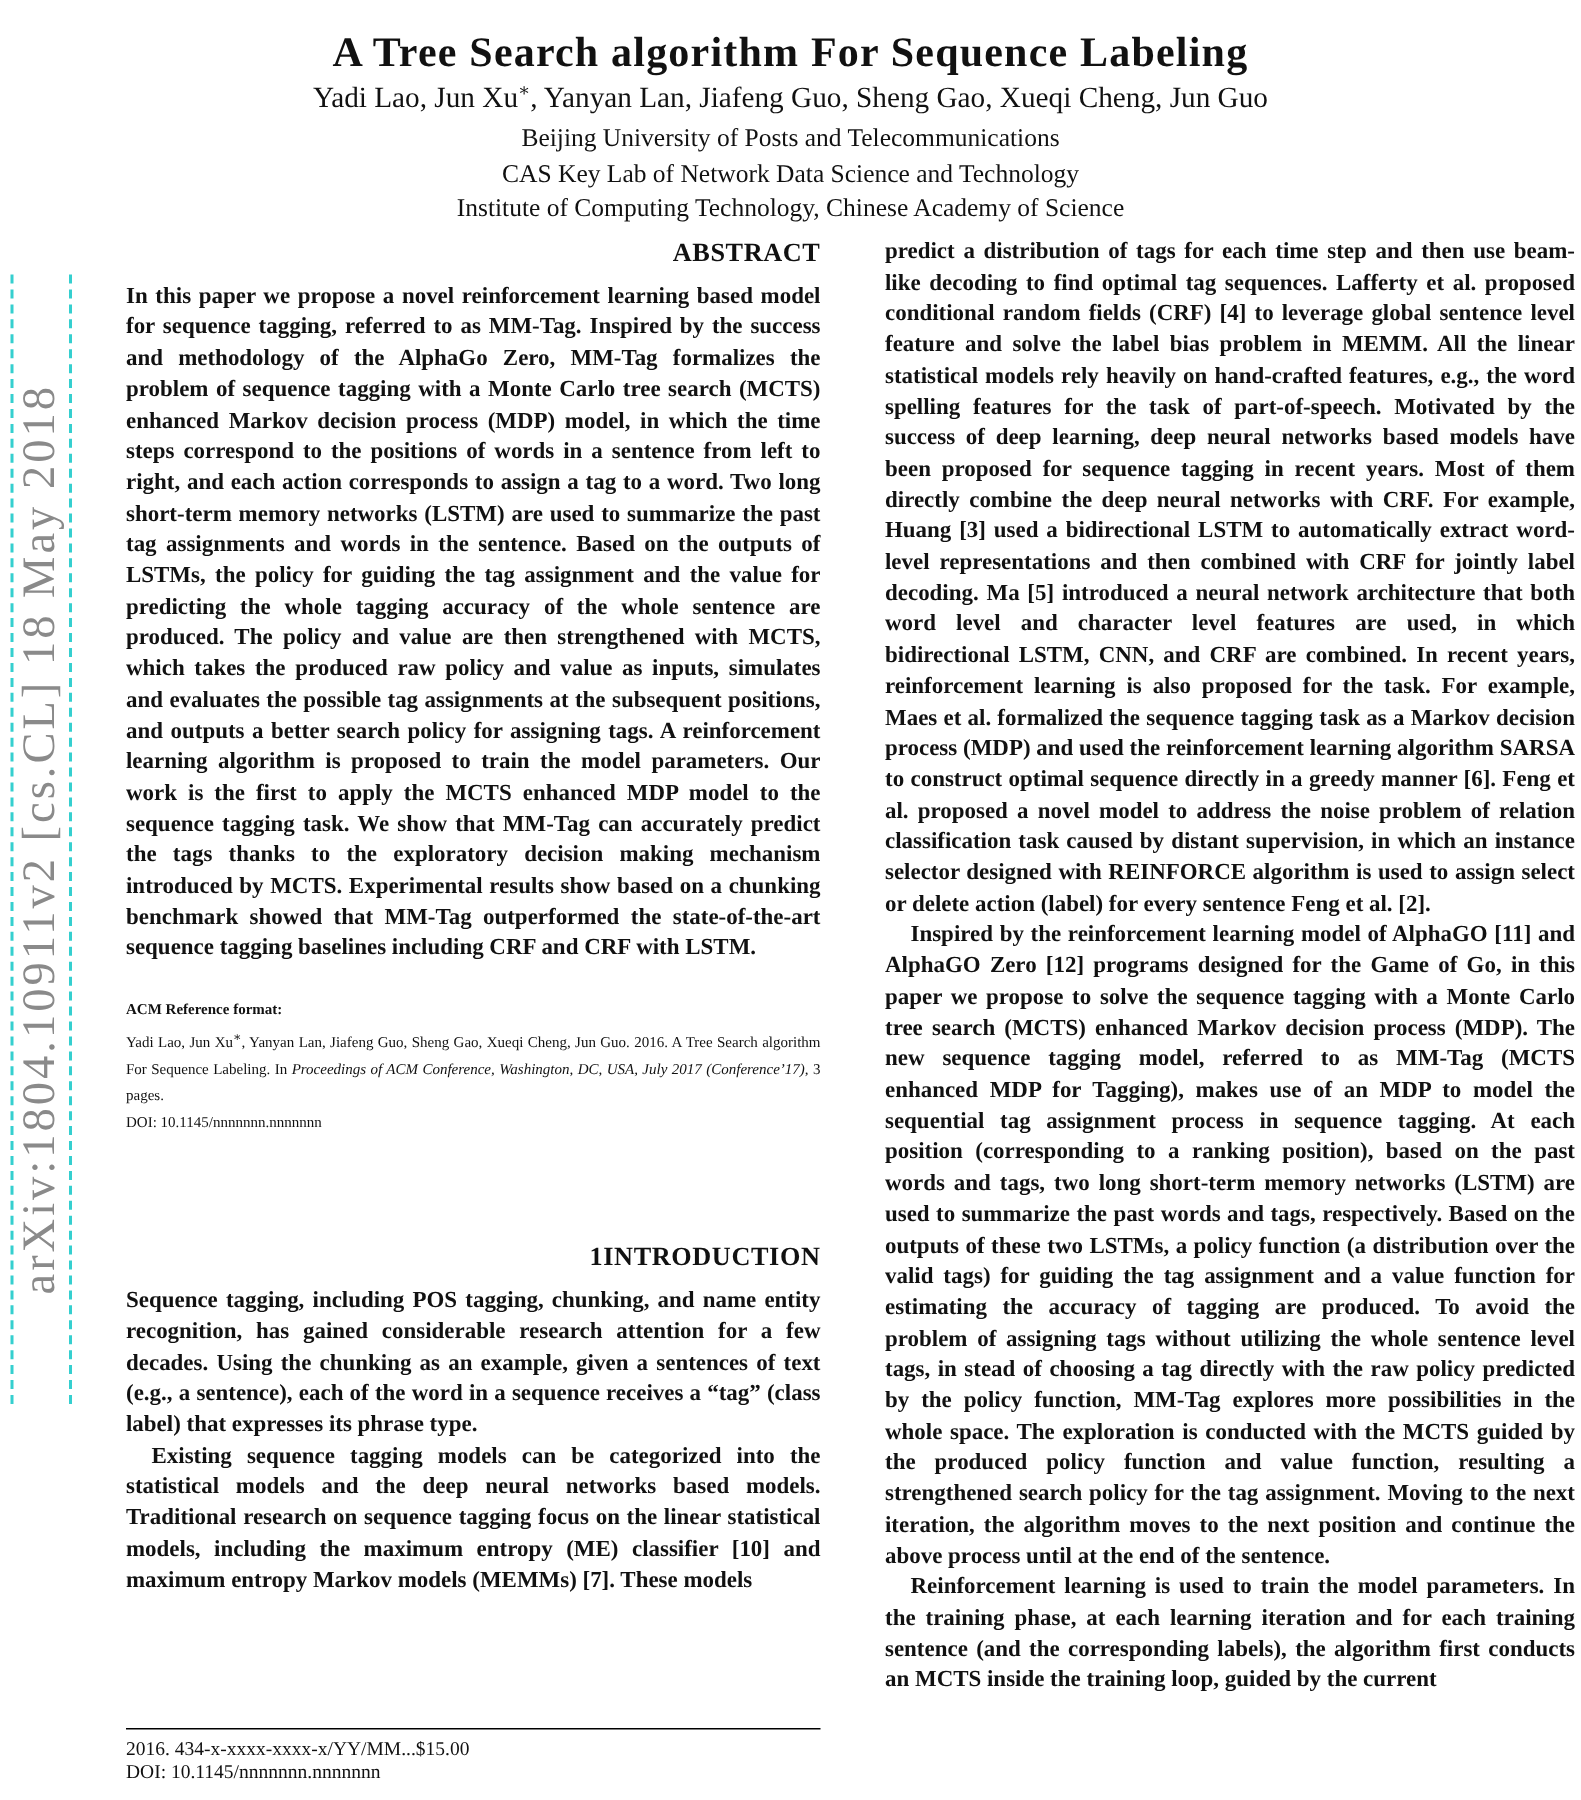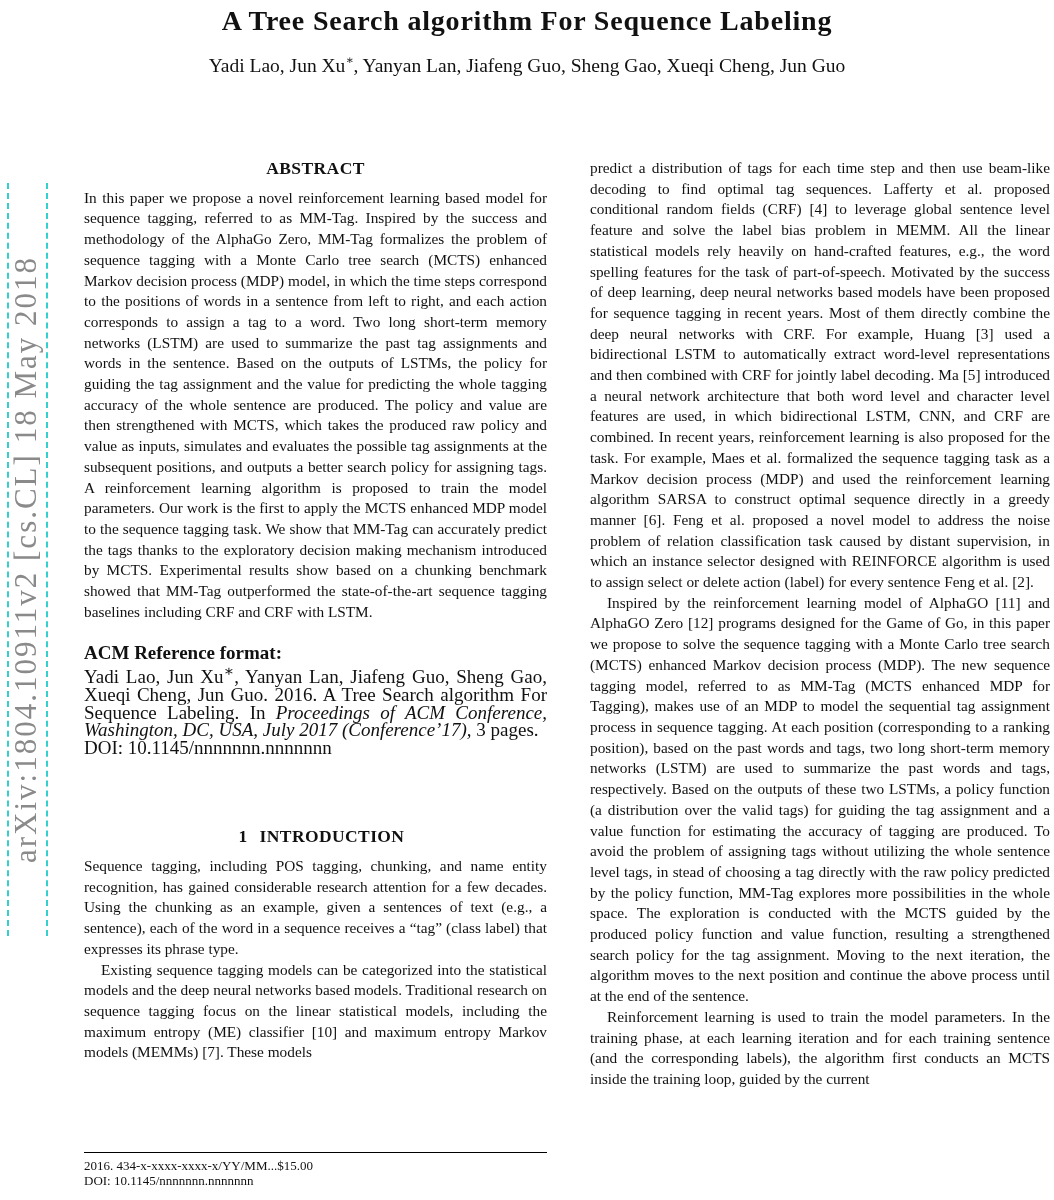--- a/index.html
+++ b/index.html
@@ -6,21 +6,21 @@
   html, body { margin: 0; padding: 0; }
   body {
     width: 1054px; height: 1200px;
     background: #ffffff;
     color: #111;
     font-family: "Liberation Serif", "DejaVu Serif", serif;
   }
   .page { position: relative; width: 1054px; height: 1200px; overflow: hidden; background: #fff; }
 
   .title {
-    position: absolute; top: 5px; left: 0; width: 100%;
+    position: absolute; top: 20px; left: 0; width: 100%;
     margin: 0; text-align: center;
     font-size: 28px; font-weight: 700; letter-spacing: 0.8px;
   }
   .authors {
     position: absolute; top: 53px; left: 0; width: 100%;
     text-align: center; font-size: 19.5px;
   }
   .authors sup { font-size: 12px; }
   .affiliations {
     position: absolute; top: 80px; left: 0; width: 100%;
@@ -30,30 +30,30 @@
   .col {
     position: absolute; top: 158px;
     text-align: justify;
     font-size: 15.3px; line-height: 20.7px;
     hyphens: auto; -webkit-hyphens: auto;
   }
   .col-left  { left: 84px;  width: 463px; }
   .col-right { left: 590px; width: 460px; }
 
   .sec-heading {
-    margin: 0 0 9px 0; text-align: center;
+    margin: 0 0 9px 0; text-align: right;
     font-size: 17.5px; font-weight: 700; letter-spacing: 0.4px;
   }
   .sec-heading.intro { margin-top: 70px; }
   .sec-num { display: inline-block; min-width: 33px; }
 
-  p.body-text { margin: 0; }
+  p.body-text { margin: 0; font-weight: bold; }
   p.indent { text-indent: 17px; }
 
-  .acm-ref { margin-top: 22px; font-size: 19px; line-height: 17.6px; text-align: justify; }
+  .acm-ref { margin-top: 22px; font-size: 10px; line-height: 17.6px; text-align: justify; }
   .acm-ref-heading { font-weight: 700; }
   .italic { font-style: italic; }
 
   .arxiv-banner { position: absolute; left: 7px; top: 183px; width: 41px; height: 753px; }
   .arxiv-rule {
     position: absolute; top: 0; bottom: 0; width: 0;
     border-left: 2.5px dashed #35cfcf;
   }
   .arxiv-rule.left { left: 0; }
   .arxiv-rule.right { right: 0; }
@@ -77,20 +77,25 @@
   <div class="arxiv-banner">
     <span class="arxiv-rule left"></span>
     <span class="arxiv-text">arXiv:1804.10911v2  [cs.CL]  18 May 2018</span>
     <span class="arxiv-rule right"></span>
   </div>
 
   <h1 class="title">A Tree Search algorithm For Sequence Labeling</h1>
 
   <div class="authors"><span>Yadi Lao, Jun Xu</span><sup>∗</sup><span>, Yanyan Lan, Jiafeng Guo, Sheng Gao, Xueqi Cheng, Jun Guo</span></div>
 
+  <div class="affiliations">
+    <div>Beijing University of Posts and Telecommunications</div>
+    <div>CAS Key Lab of Network Data Science and Technology</div>
+    <div>Institute of Computing Technology, Chinese Academy of Science</div>
+  </div>
 
   <div class="col col-left">
     <h2 class="sec-heading">ABSTRACT</h2>
     <p class="body-text">In this paper we propose a novel reinforcement learning based model for sequence tagging, referred to as MM-Tag. Inspired by the success and methodology of the AlphaGo Zero, MM-Tag formalizes the problem of sequence tagging with a Monte Carlo tree search (MCTS) enhanced Markov decision process (MDP) model, in which the time steps correspond to the positions of words in a sentence from left to right, and each action corresponds to assign a tag to a word. Two long short-term memory networks (LSTM) are used to summarize the past tag assignments and words in the sentence. Based on the outputs of LSTMs, the policy for guiding the tag assignment and the value for predicting the whole tagging accuracy of the whole sentence are produced. The policy and value are then strengthened with MCTS, which takes the produced raw policy and value as inputs, simulates and evaluates the possible tag assignments at the subsequent positions, and outputs a better search policy for assigning tags. A reinforcement learning algorithm is proposed to train the model parameters. Our work is the first to apply the MCTS enhanced MDP model to the sequence tagging task. We show that MM-Tag can accurately predict the tags thanks to the exploratory decision making mechanism introduced by MCTS. Experimental results show based on a chunking benchmark showed that MM-Tag outperformed the state-of-the-art sequence tagging baselines including CRF and CRF with LSTM.</p>
 
     <div class="acm-ref">
       <div class="acm-ref-heading">ACM Reference format:</div>
       <div><span>Yadi Lao, Jun Xu</span><sup>∗</sup><span>, Yanyan Lan, Jiafeng Guo, Sheng Gao, Xueqi Cheng, Jun Guo. 2016. A Tree Search algorithm For Sequence Labeling. In </span><span class="italic">Proceedings of ACM Conference, Washington, DC, USA, July 2017 (Conference’17),</span><span> 3 pages.</span></div>
       <div>DOI: 10.1145/nnnnnnn.nnnnnnn</div>
     </div>

